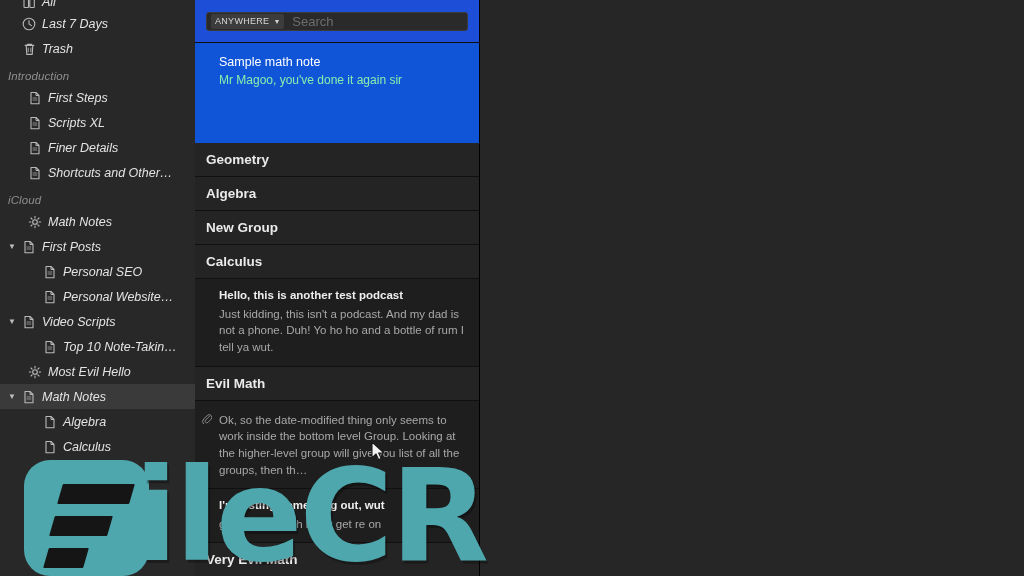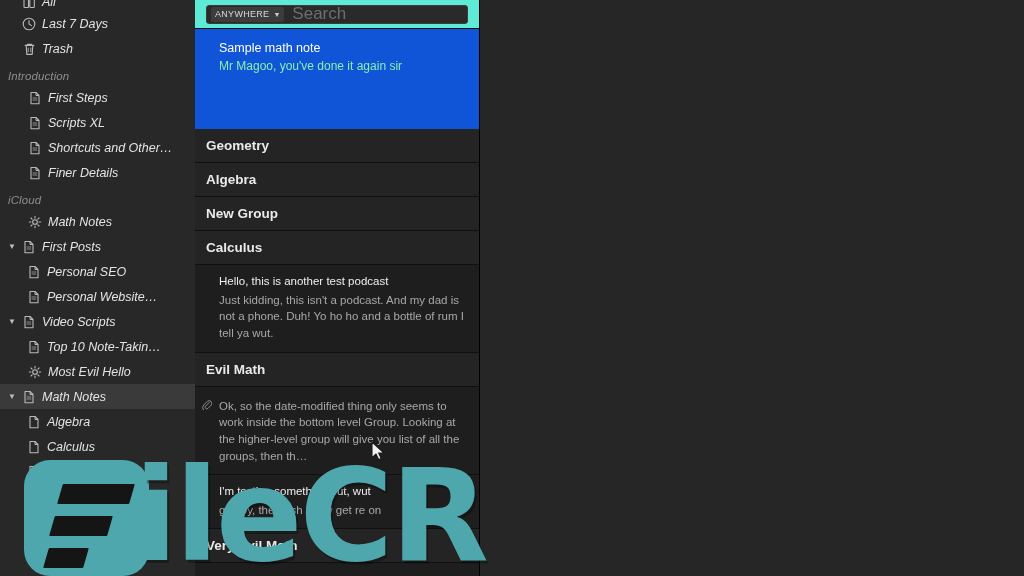--- a/index.html
+++ b/index.html
@@ -30,69 +30,69 @@
   .side-row .tri.empty { visibility:hidden; }
   .side-row .ico {
     width:20px; flex:0 0 20px; display:flex;
     align-items:center; justify-content:center;
   }
   .side-row .lbl {
     overflow:hidden; text-overflow:ellipsis; white-space:nowrap;
     padding-left:3px;
   }
   .side-row.indent1 { padding-left:25px;text-align:right; }
-  .side-row.indent2 { padding-left:24px; }
+  .side-row.indent2 { padding-left:40px; }
   .sec-head {
     color:#8e8e8e; font-size:11.5px;
     padding:9px 0 3px 8px; letter-spacing:0.1px;
   }
   svg { display:block; }
 
   
   #listpane {
     width:285px; flex:0 0 285px; height:576px;
     background:#1e1e1e; position:relative; overflow:hidden;
     border-right:1px solid #000;
   }
   #searchbar {
-    height:29px; background:#5eead4;
+    height:43px; background:#1d4ed8;
     display:flex; align-items:center; padding:0 11px;
     border-bottom:1px solid #0d0d0d;
   }
   #searchfield {
     flex:1; height:19px; background:#2a2a2a;
     border:1px solid #3b3b3b; border-radius:3px;
     display:flex; align-items:center; padding:0 4px;
   }
   #scope {
     display:flex; align-items:center; gap:4px;
     background:#3c3c3c; border-radius:2px;
     padding:1px 4px; height:15px;
   }
   #scope .txt { font-size:9px; color:#d8d8d8; letter-spacing:0.3px; }
   #scope .chev { font-size:7px; color:#d0d0d0; }
-  #searchph { font-size:17px; color:#6e6e6e; padding-left:8px; }
+  #searchph { font-size:13px; color:#6e6e6e; padding-left:8px; }
 
   .note-sel {
     background:#1055d8; padding:12px 0 12px 24px; height:100px;
   }
   .note-sel .t { font-size:12.5px; font-weight:normal; color:#fff; margin-bottom:4px; }
   .note-sel .s { font-size:12px; color:#86efac; }
 
   .grouprow {
     height:34px; display:flex; align-items:center;
     padding-left:11px; background:#242424;
     border-bottom:1px solid #101010;
     font-size:13.5px; font-weight:bold; color:#eaeaea;
   }
   .noterow {
     padding:9px 12px 10px 24px; background:#1e1e1e;
     border-bottom:1px solid #101010; position:relative;
   }
-  .noterow .t { font-size:11.5px; font-weight:normal; color:#eeeeee; margin-bottom:2px; line-height:1.35; }
+  .noterow .t { font-size:11.5px; font-weight:bold; color:#eeeeee; margin-bottom:2px; line-height:1.35; }
   .noterow .s { font-size:11.5px; color:#a8a8a8; line-height:1.45; }
   .clip { position:absolute; left:6px; top:11px; }
 
   
   #editor {
     flex:1; height:576px; background:#262626;
     position:relative; overflow:hidden;
   }
 
   
@@ -187,32 +187,32 @@
     </div>
 
     <div class="side-row indent1">
       <span class="ico">
         <svg width="12" height="14" viewBox="0 0 12 14">
             <path d="M2 1.5h5l3 3v8.2H2z" fill="none" stroke="#b9b9b9" stroke-width="1.1" stroke-linejoin="round"></path>
             <path d="M7 1.5v3h3" fill="none" stroke="#b9b9b9" stroke-width="1"></path>
             <path d="M3.6 7h4.6M3.6 9h4.6" stroke="#969696" stroke-width="0.9"></path>
           </svg>
       </span>
+      <span class="lbl">Finer Details</span>
+    </div>
+
+    <div class="side-row indent1">
+      <span class="ico">
+        <svg width="12" height="14" viewBox="0 0 12 14">
+            <path d="M2 1.5h5l3 3v8.2H2z" fill="none" stroke="#b9b9b9" stroke-width="1.1" stroke-linejoin="round"></path>
+            <path d="M7 1.5v3h3" fill="none" stroke="#b9b9b9" stroke-width="1"></path>
+            <path d="M3.6 7h4.6M3.6 9h4.6" stroke="#969696" stroke-width="0.9"></path>
+          </svg>
+      </span>
       <span class="lbl">Shortcuts and Other…</span>
-    </div>
-
-    <div class="side-row indent1">
-      <span class="ico">
-        <svg width="12" height="14" viewBox="0 0 12 14">
-            <path d="M2 1.5h5l3 3v8.2H2z" fill="none" stroke="#b9b9b9" stroke-width="1.1" stroke-linejoin="round"></path>
-            <path d="M7 1.5v3h3" fill="none" stroke="#b9b9b9" stroke-width="1"></path>
-            <path d="M3.6 7h4.6M3.6 9h4.6" stroke="#969696" stroke-width="0.9"></path>
-          </svg>
-      </span>
-      <span class="lbl">Finer Details</span>
     </div>
 
     <div class="sec-head">iCloud</div>
 
 
     <div class="side-row indent1">
       <span class="ico">
         <svg width="14" height="14" viewBox="0 0 14 14">
             <circle cx="7" cy="7" r="2.3" fill="none" stroke="#b9b9b9" stroke-width="1.1"></circle>
             <path d="M7 1.3v1.6M7 11.1v1.6M1.3 7h1.6M11.1 7h1.6M3 3l1.1 1.1M9.9 9.9L11 11M11 3L9.9 4.1M4.1 9.9L3 11" stroke="#b9b9b9" stroke-width="1.1" stroke-linecap="round"></path>

